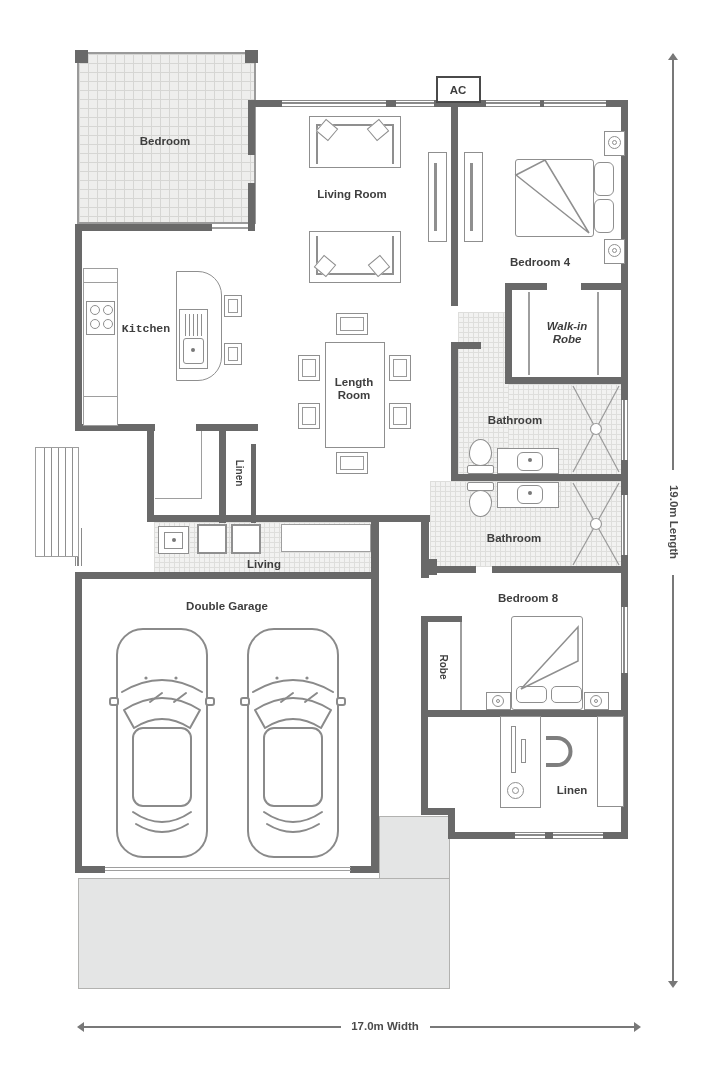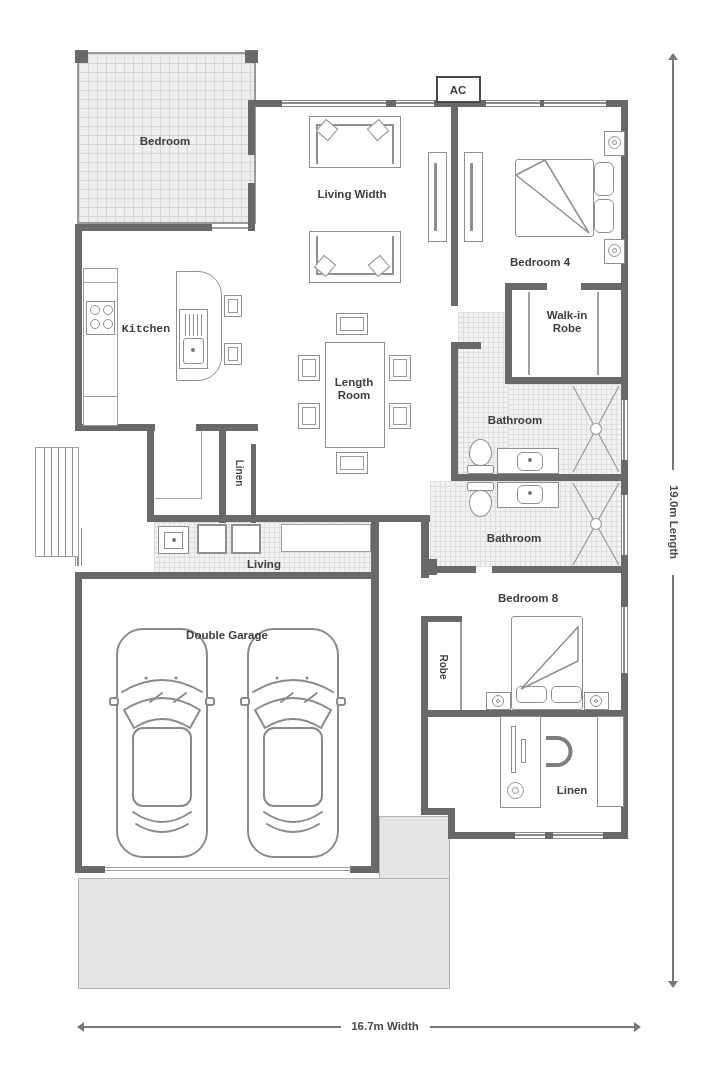--- a/index.html
+++ b/index.html
@@ -286,30 +286,30 @@
   <div class="dim" style="left:672px;top:54px;width:1.5px;height:416px;"></div>
   <div class="dim" style="left:672px;top:575px;width:1.5px;height:411px;"></div>
   <div class="arr" style="left:668px;top:48px;border-bottom:7px solid #787878;"></div>
   <div class="arr" style="left:668px;top:981px;border-top:7px solid #787878;"></div>
   <div class="dim" style="left:79px;top:1026px;width:262px;height:1.5px;"></div>
   <div class="dim" style="left:430px;top:1026px;width:207px;height:1.5px;"></div>
   <div class="arr" style="left:72px;top:1022px;border-right:7px solid #787878;"></div>
   <div class="arr" style="left:634px;top:1022px;border-left:7px solid #787878;"></div>
 
   <div class="label" style="left:165px;top:141px;">Bedroom</div>
-  <div class="label" style="left:352px;top:194px;">Living Width</div>
+  <div class="label" style="left:352px;top:194px;">Living Room</div>
   <div class="label" style="left:146px;top:329px;font-family:Liberation Mono, monospace;">Kitchen</div>
   <div class="label wrap" style="left:354px;top:389px;width:52px;">Length Room</div>
   <div class="label" style="left:540px;top:262px;">Bedroom 4</div>
-  <div class="label wrap" style="left:567px;top:322px;width:58px;">Walk-in Robe</div>
+  <div class="label wrap" style="left:567px;top:333px;width:58px;font-style:italic;">Walk-in Robe</div>
   <div class="label" style="left:515px;top:420px;">Bathroom</div>
   <div class="label vert small" style="left:239px;top:473px;">Linen</div>
   <div class="label" style="left:514px;top:538px;">Bathroom</div>
   <div class="label" style="left:264px;top:564px;">Living</div>
-  <div class="label" style="left:227px;top:635px;">Double Garage</div>
+  <div class="label" style="left:227px;top:606px;">Double Garage</div>
   <div class="label" style="left:528px;top:598px;">Bedroom 8</div>
   <div class="label vert small" style="left:443px;top:667px;">Robe</div>
   <div class="label" style="left:572px;top:790px;">Linen</div>
   <div class="label" style="left:458px;top:90px;">AC</div>
   <div class="label vert" style="left:674px;top:522px;color:#4a4a4a;">19.0m Length</div>
-  <div class="label" style="left:385px;top:1026px;color:#4a4a4a;">16.7m Width</div>
+  <div class="label" style="left:385px;top:1026px;color:#4a4a4a;">17.0m Width</div>
 
 </div>
 
 </body></html>

